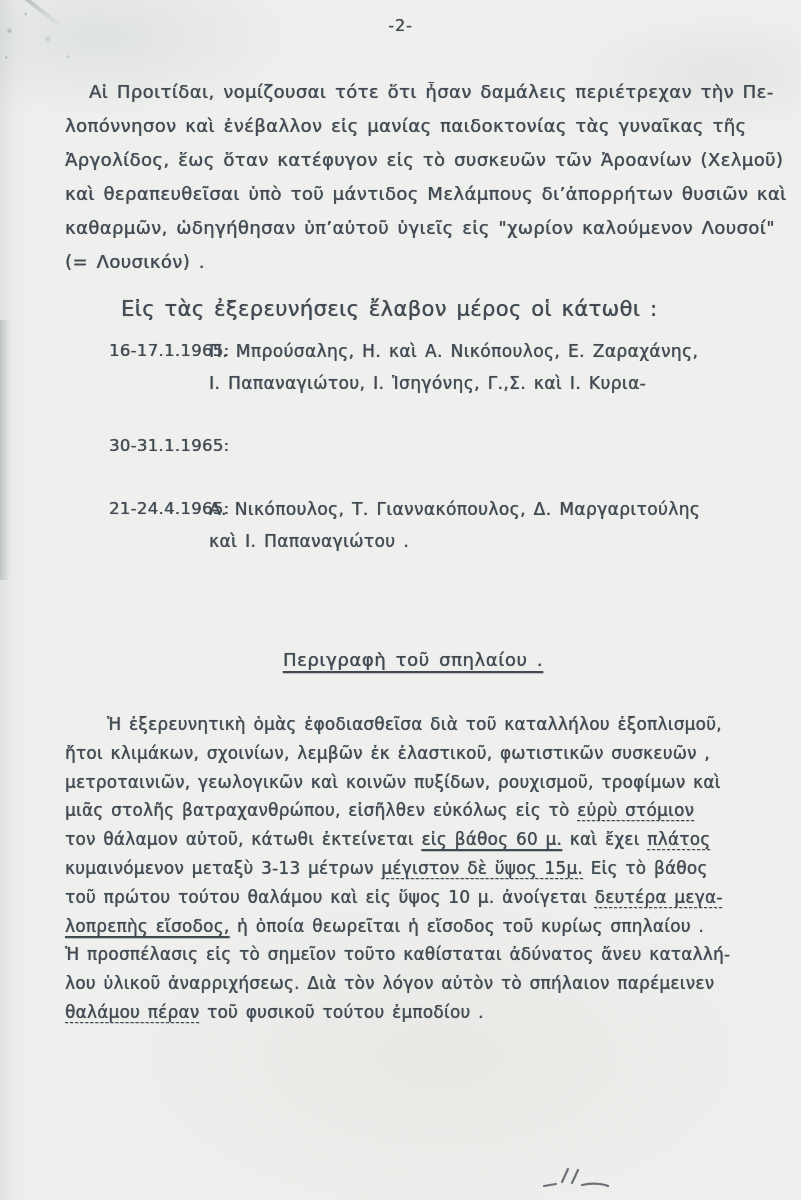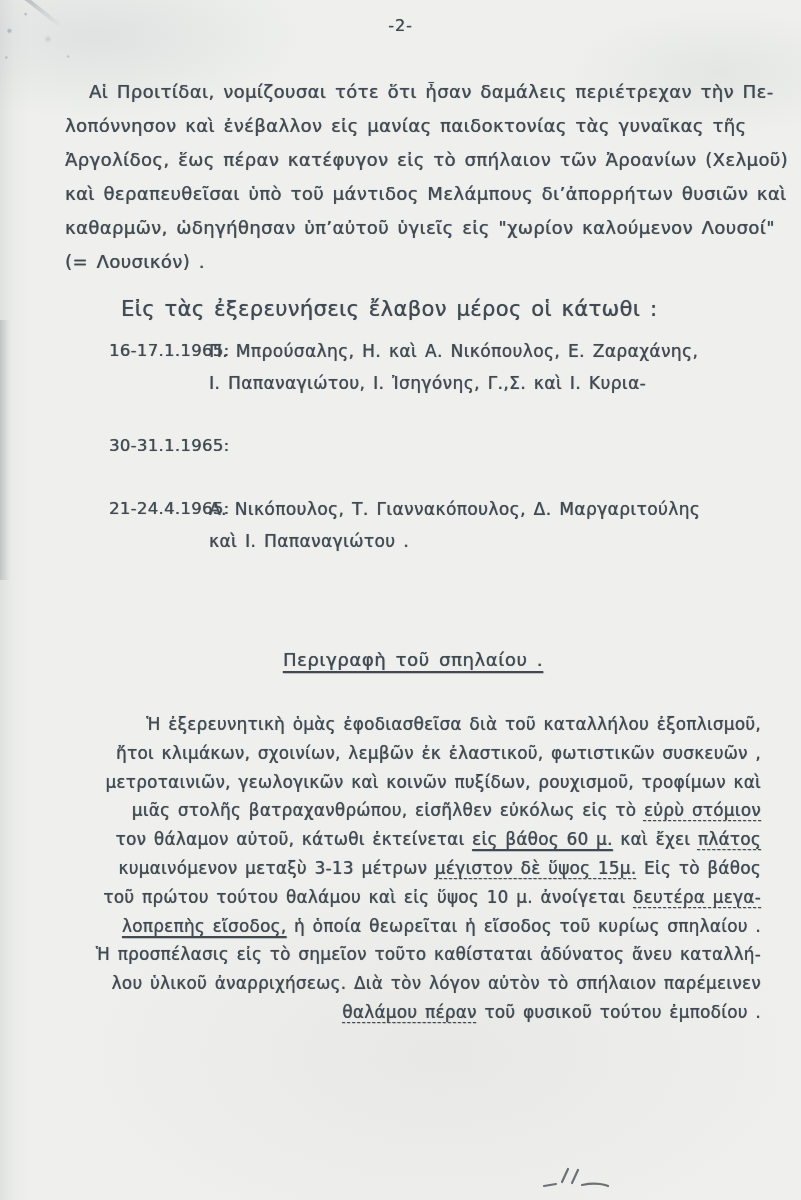--- a/index.html
+++ b/index.html
@@ -50,21 +50,21 @@
   .section-heading{
     margin-top:92px;
     text-align:center;
     font-size:18px; letter-spacing:.6px; word-spacing:3px;
   }
   .section-heading span{
     text-decoration:underline;
     text-underline-offset:5px;
     text-decoration-thickness:1.6px;
   }
-  .para2{ margin-top:40px;text-align:right; }
+  .para2{ margin-top:40px; }
   .para2 .tline{ font-size:16.8px; line-height:28.8px; letter-spacing:.3px; word-spacing:2px; }
   .u-solid{
     text-decoration:underline;
     text-underline-offset:4px;
     text-decoration-thickness:1.6px;
   }
   .u-dashed{
     text-decoration:underline dashed;
     text-underline-offset:4px;
     text-decoration-thickness:1.4px;
@@ -100,21 +100,21 @@
   <div class="smudge smudge-streak"></div>
   <div class="smudge smudge-left"></div>
 
   <div class="page-number ink">-2-</div>
 
   <div class="text-col">
 
     <div class="para1 lines-block indent-first-sm ink">
         <div class="tline">Αἱ Προιτίδαι, νομίζουσαι τότε ὅτι ἦσαν δαμάλεις περιέτρεχαν τὴν Πε-</div>
         <div class="tline">λοπόννησον καὶ ἐνέβαλλον εἰς μανίας παιδοκτονίας τὰς γυναῖκας τῆς</div>
-        <div class="tline">Ἀργολίδος, ἕως πέραν κατέφυγον εἰς τὸ σπήλαιον τῶν Ἀροανίων (Χελμοῦ)</div>
+        <div class="tline">Ἀργολίδος, ἕως ὅταν κατέφυγον εἰς τὸ συσκευῶν τῶν Ἀροανίων (Χελμοῦ)</div>
         <div class="tline">καὶ θεραπευθεῖσαι ὑπὸ τοῦ μάντιδος Μελάμπους δι’ἀπορρήτων θυσιῶν καὶ</div>
         <div class="tline">καθαρμῶν, ὡδηγήθησαν ὑπ’αὐτοῦ ὑγιεῖς εἰς "χωρίον καλούμενον Λουσοί"</div>
         <div class="tline">(= Λουσικόν) .</div>
       </div>
 
     <div class="intro-line ink">Εἰς τὰς ἐξερευνήσεις ἔλαβον μέρος οἱ κάτωθι :</div>
 
     <div class="entries">
 
       <div class="entry">

